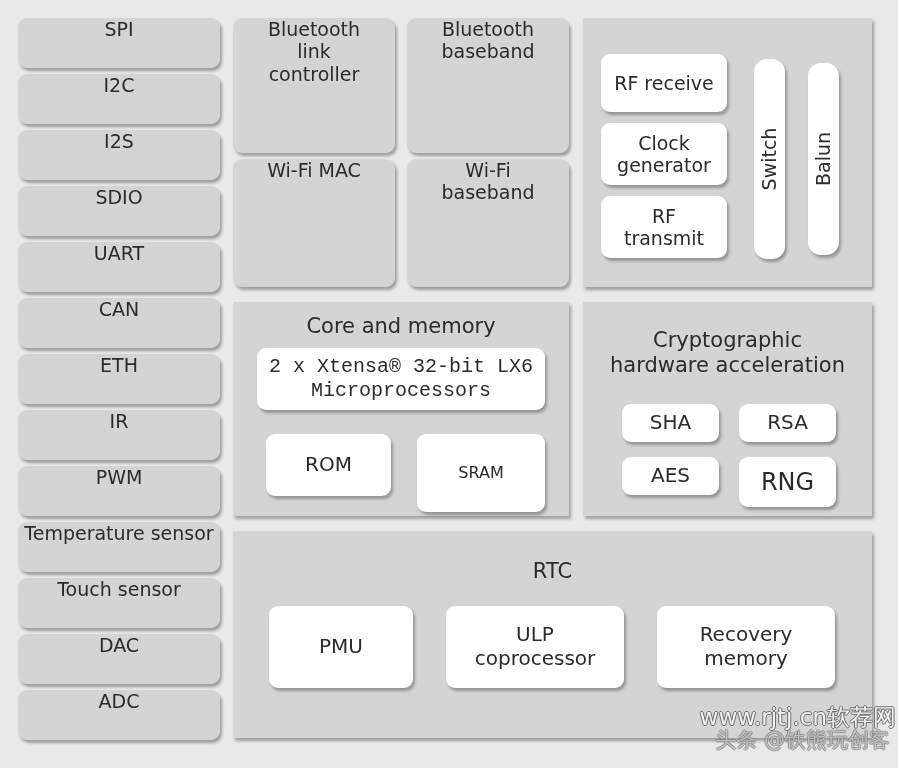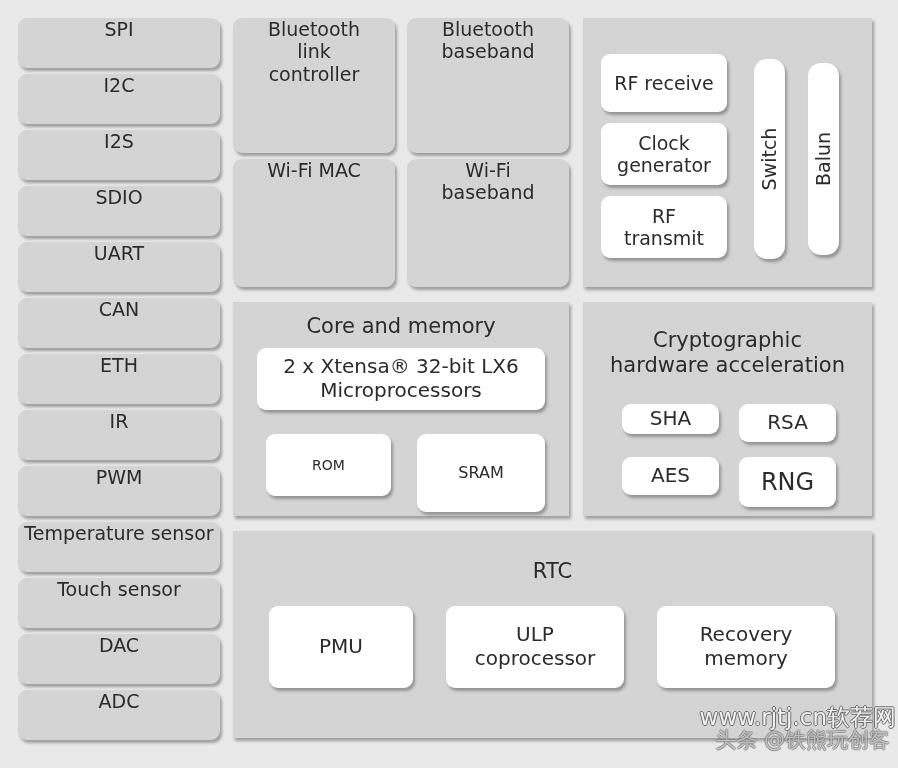--- a/index.html
+++ b/index.html
@@ -209,38 +209,38 @@
 
     <div class="vpill" style="left:225px; top:45px; width:31px; height:192px;">
       <span>Balun</span>
     </div>
   </div>
 
   <div class="panel" style="left:233px; top:302px; width:336px; height:214px;">
 
     <div class="panel-title" style="top:12px; font-size:21px;">Core and memory</div>
 
-    <div class="wbox" style="left:24px; top:46px; width:288px; height:62px; font-size:20px; padding:0 10px;">
+    <div class="wbox" style="left:24px; top:46px; width:288px; height:62px; font-size:20px; padding:0 10px;font-family:Liberation Mono, monospace;">
       <span>2 x Xtensa® 32-bit LX6 Microprocessors</span>
     </div>
 
-    <div class="wbox" style="left:33px; top:132px; width:125px; height:62px; font-size:14px;">
+    <div class="wbox" style="left:33px; top:132px; width:125px; height:62px; font-size:20px;">
       <span>ROM</span>
     </div>
 
     <div class="wbox" style="left:184px; top:132px; width:128px; height:78px; font-size:16px;">
       <span>SRAM</span>
     </div>
   </div>
 
   <div class="panel" style="left:583px; top:302px; width:289px; height:214px;">
 
     <div class="panel-title" style="top:26px; font-size:21px; padding:0 22px; box-sizing:border-box;">Cryptographic hardware acceleration</div>
 
-    <div class="wbox" style="left:39px; top:102px; width:97px; height:30px; font-size:20px;">
+    <div class="wbox" style="left:39px; top:102px; width:97px; height:38px; font-size:20px;">
       <span>SHA</span>
     </div>
 
     <div class="wbox" style="left:156px; top:102px; width:97px; height:38px; font-size:20px;">
       <span>RSA</span>
     </div>
 
     <div class="wbox" style="left:39px; top:155px; width:97px; height:38px; font-size:20px;">
       <span>AES</span>
     </div>

